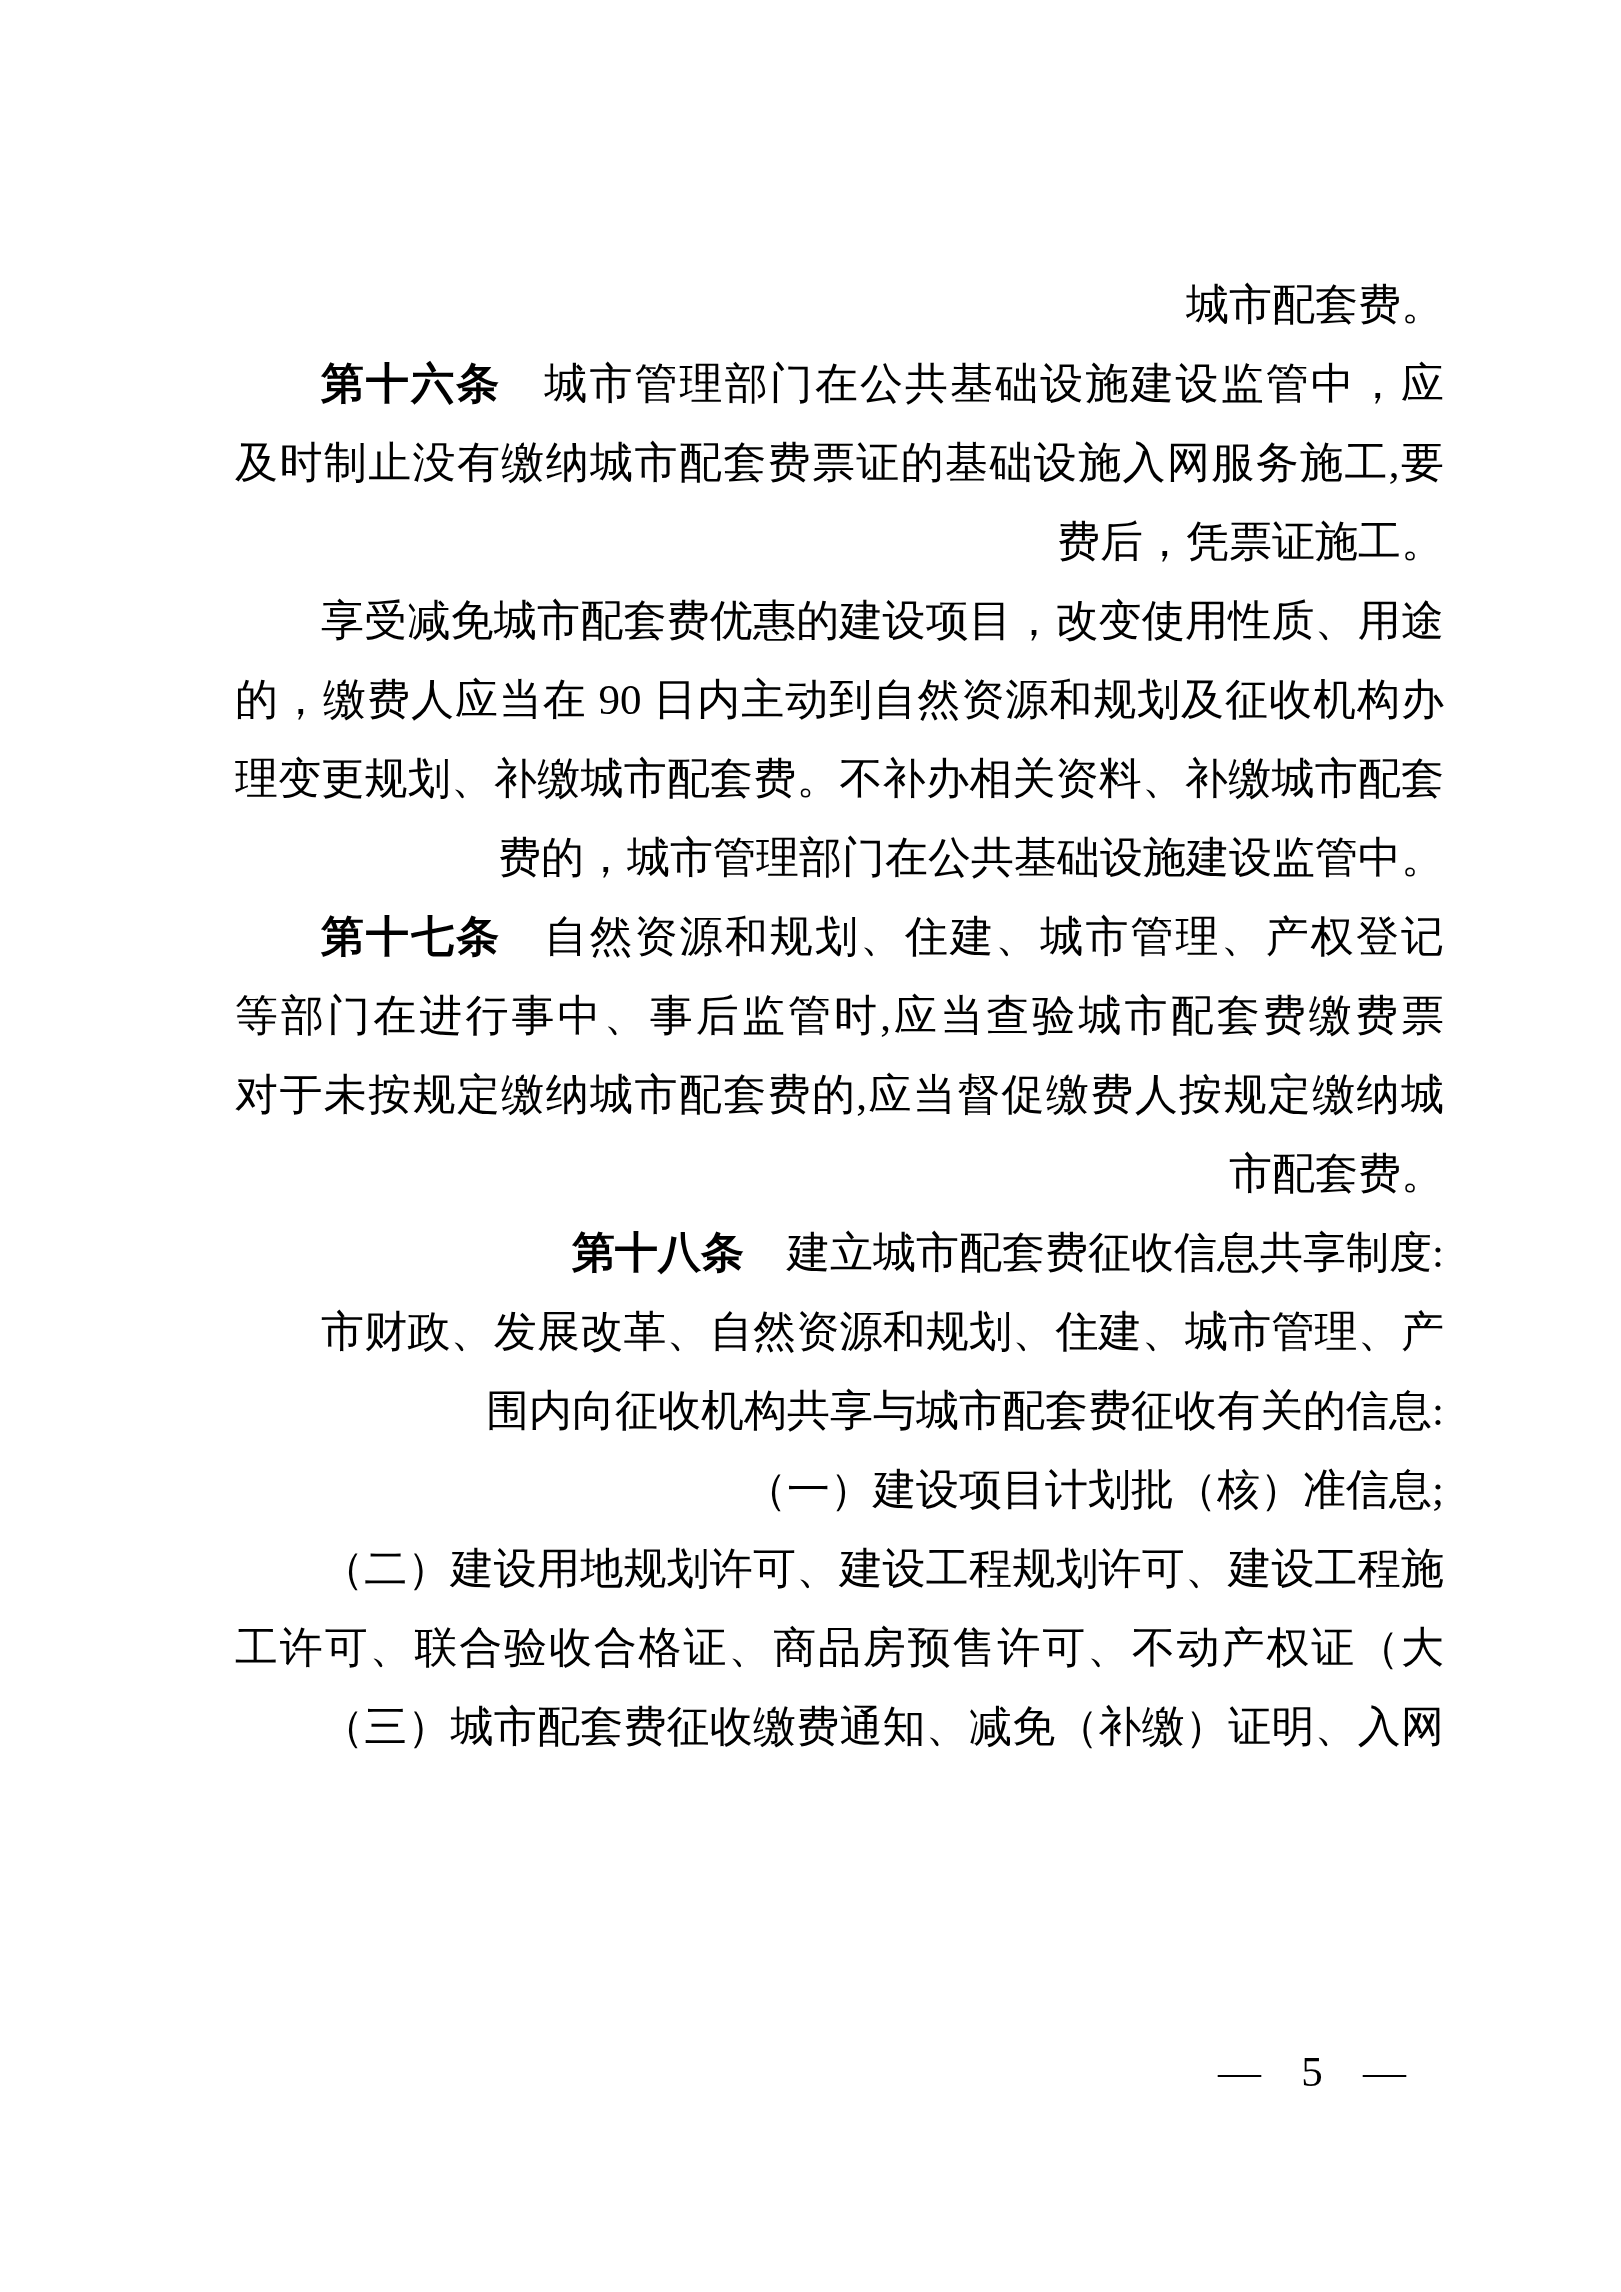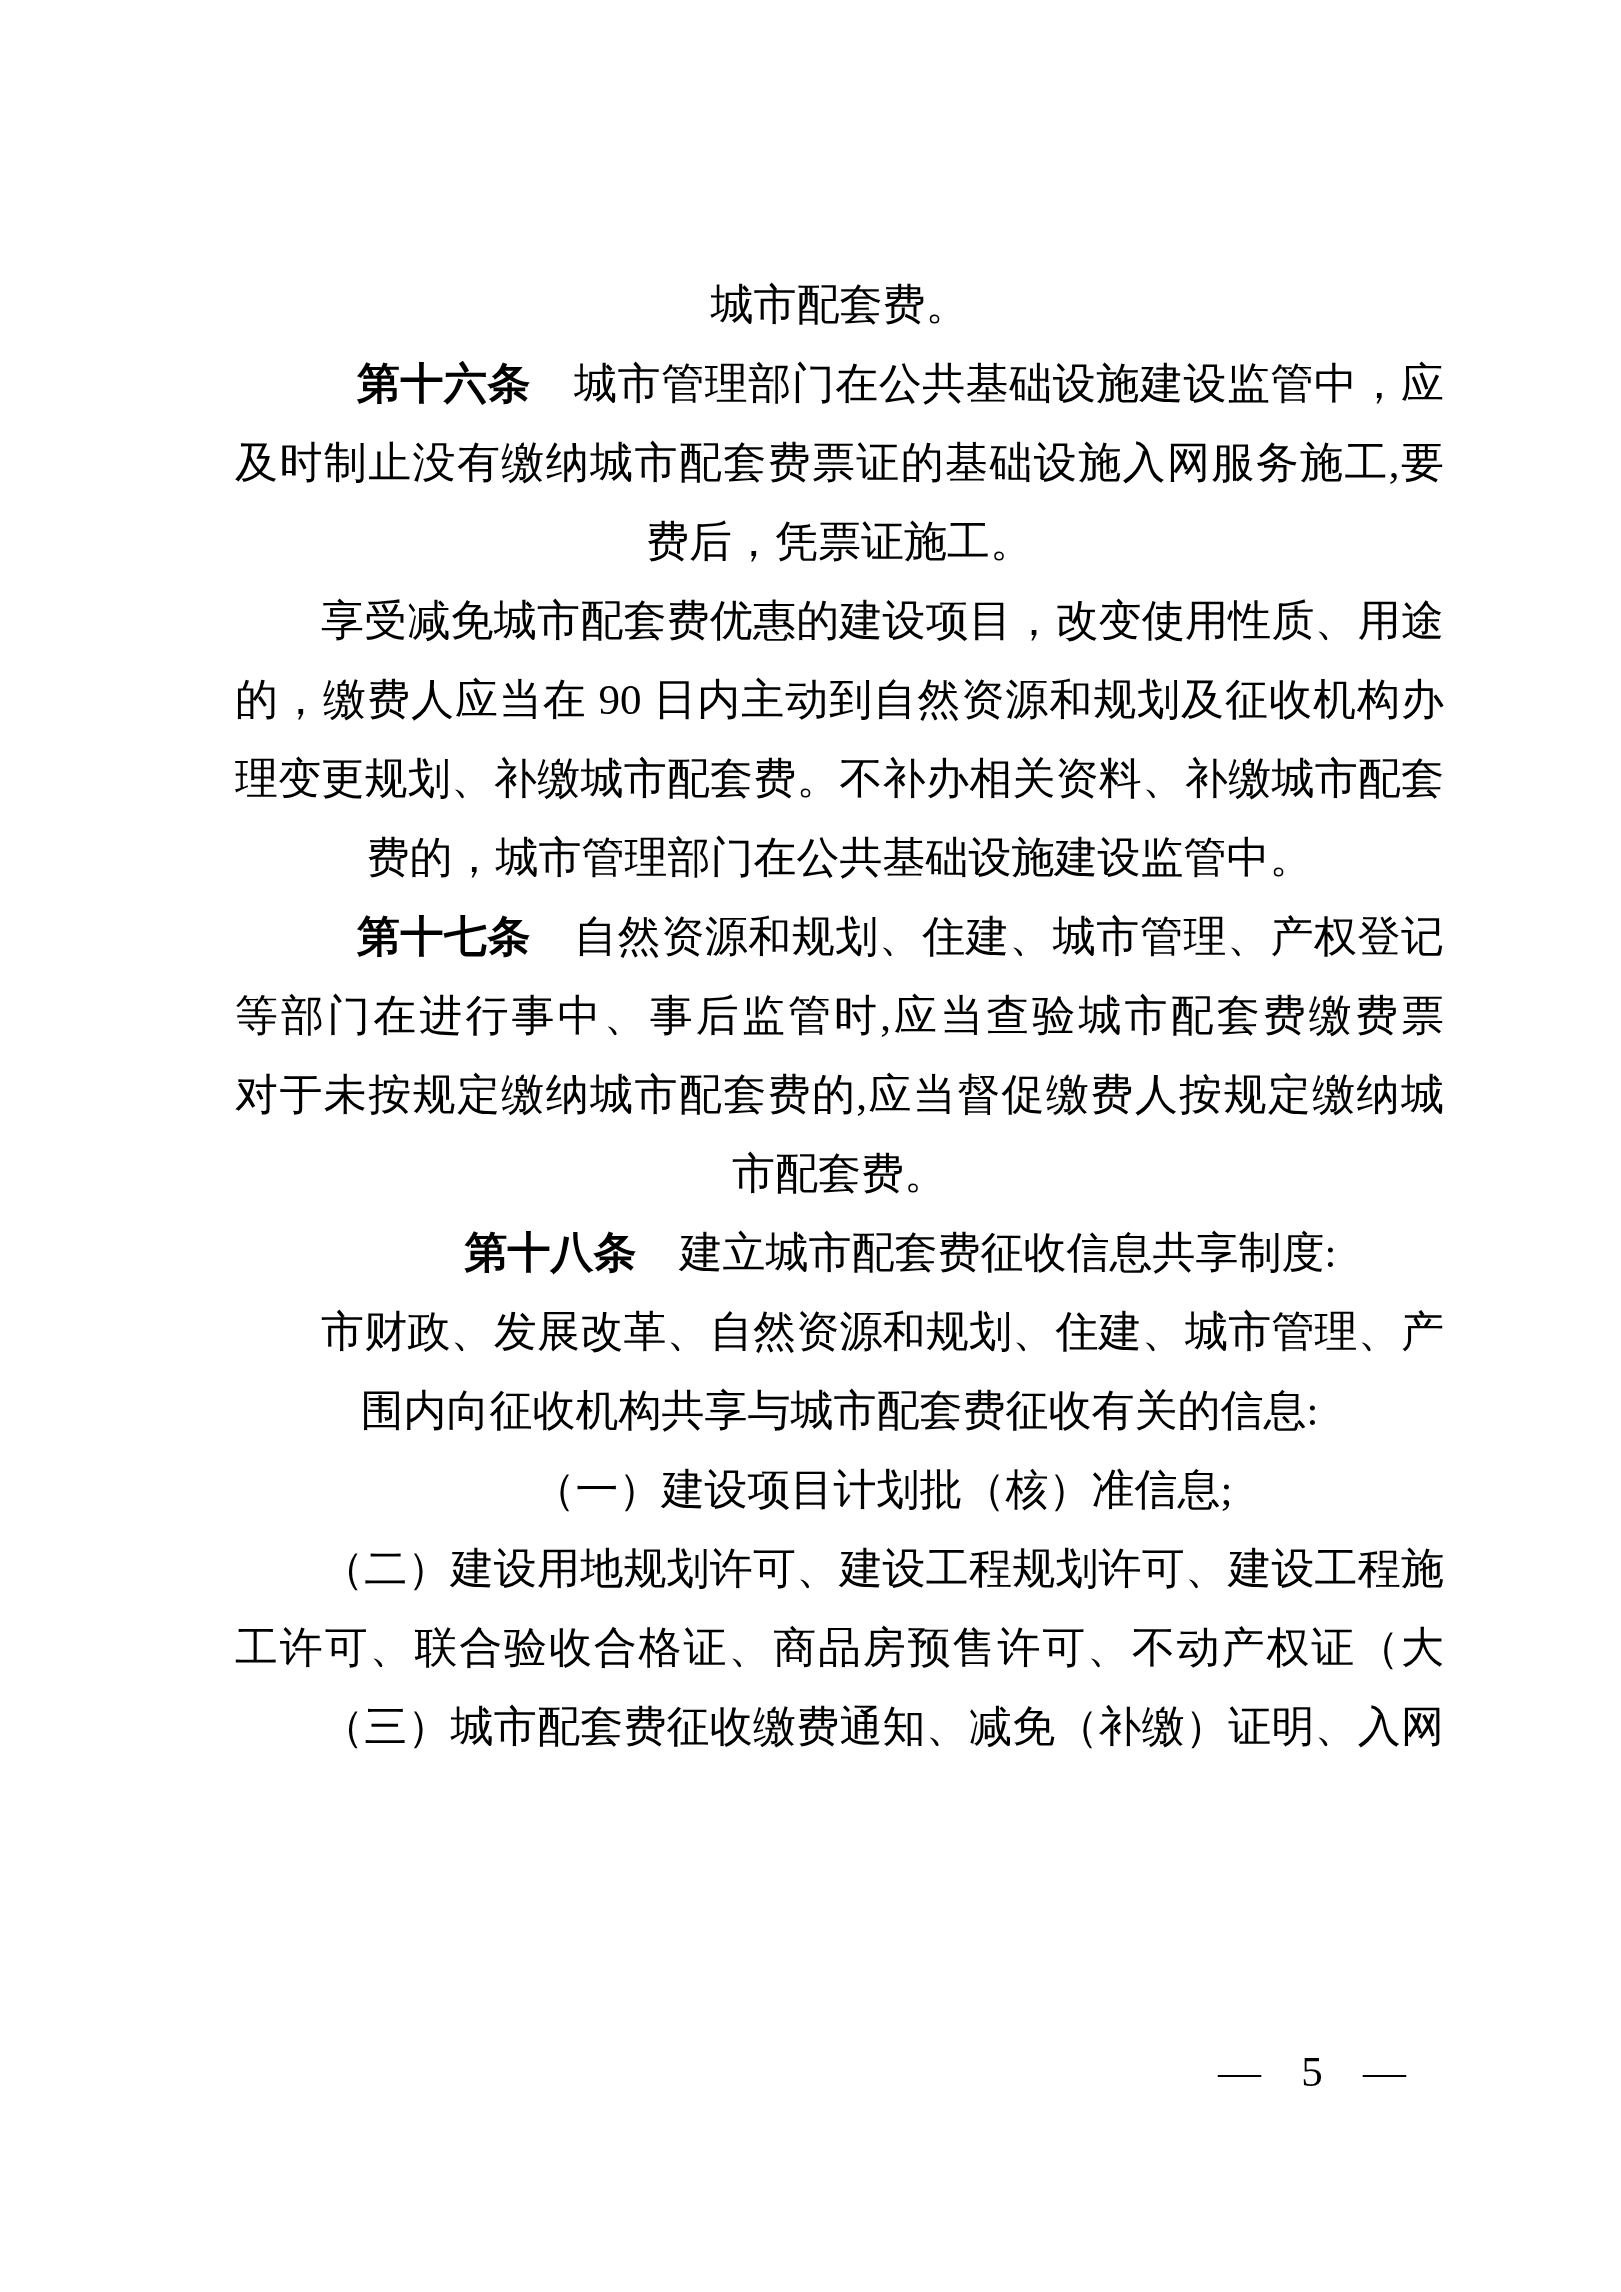--- a/index.html
+++ b/index.html
@@ -15,33 +15,32 @@
   .doc {
     position:absolute;
     left:235px; top:265px;
     width:1209px;
   }
   .ln {
     font-size:43px;
     line-height:79px;
     height:79px;
     overflow:hidden;
-    text-align:center;
+    text-align:right;
     letter-spacing:0;
   }
   .ln.ind { padding-left:86px; }
   .ln.jf {
     text-align:justify;
     text-align-last:justify;
     text-justify:inter-character;
   }
   .label {
     font-weight:bold;
     margin-right:43px;
-    margin-left:36px;
   }
   .pageno {
     position:absolute;
     top:2048px;
     right:213px;
     font-size:43px;
     line-height:47px;
     word-spacing:25.5px;
     letter-spacing:2px;
   }

